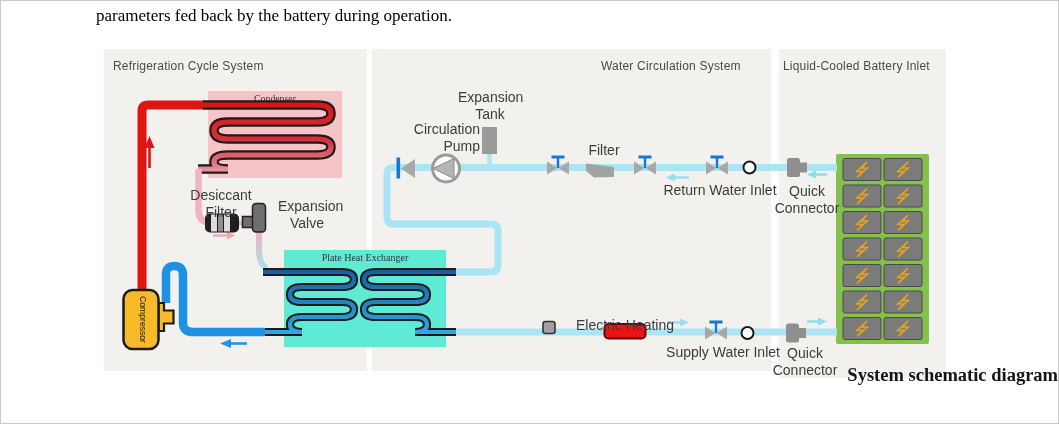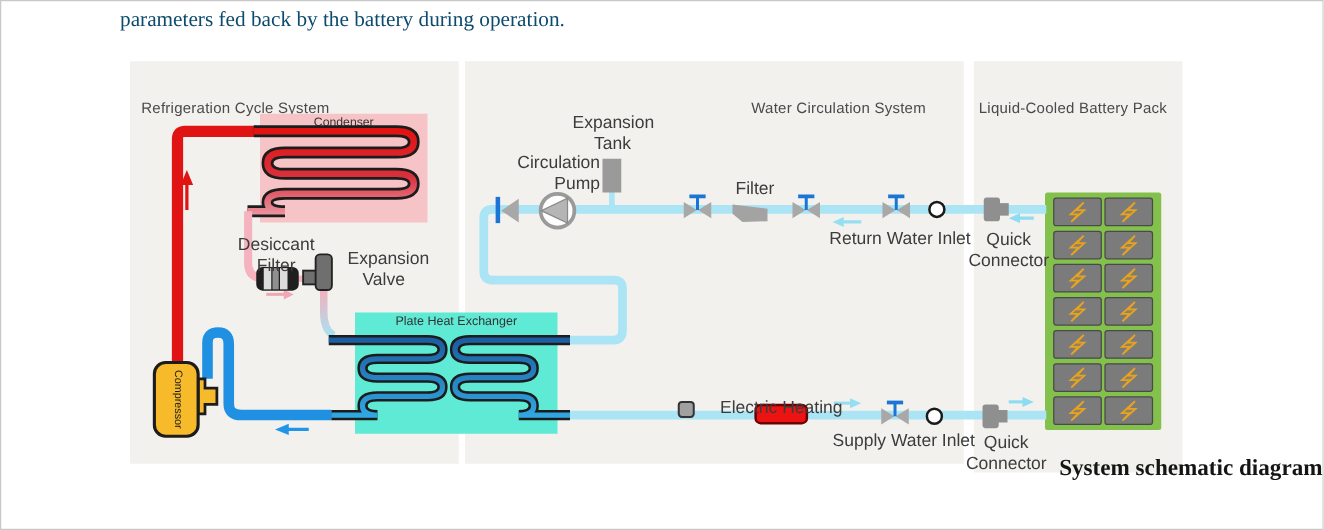--- a/index.html
+++ b/index.html
@@ -3,50 +3,50 @@
 <meta charset="utf-8">
 <style>
   html,body{margin:0;padding:0;background:#ffffff;}
   #stage{
     position:relative;width:1059px;height:424px;background:#ffffff;
     border:1px solid #c9c9c9;box-sizing:border-box;overflow:hidden;
     font-family:"Liberation Sans",sans-serif;
   }
   .serif-text{
     position:absolute;left:95px;top:5px;
-    font-family:"Liberation Serif",serif;font-size:17px;color:#0c4a6e;text-align:center;
+    font-family:"Liberation Serif",serif;font-size:17px;color:#000000;text-align:center;
   }
   .caption{
     position:absolute;left:0;right:0;top:364px;text-align:right;
     font-family:"Liberation Serif",serif;font-size:18.5px;font-weight:bold;color:#151515;
   }
   .panel{position:absolute;background:#f2f1ee;}
-  .panel-title{position:absolute;font-size:12px;color:#4a4a4a;letter-spacing:.2px;margin-top:20px;}
+  .panel-title{position:absolute;font-size:12px;color:#4a4a4a;letter-spacing:.2px;}
   .box{position:absolute;}
-  .box-label{width:100%;text-align:center;padding-top:2px;font-size:10px;color:#333;}
+  .box-label{width:100%;text-align:center;padding-top:2px;font-size:10px;color:#333;font-family:Liberation Serif, serif;}
   .lbl{
     position:absolute;font-size:14px;color:#3c3c3c;line-height:1.18;
     text-align:center;white-space:pre-line;
   }
   svg.overlay{position:absolute;left:0;top:0;}
 </style>
 </head>
 <body>
 
 <div id="stage">
 
   <div class="serif-text">parameters fed back by the battery during operation.</div>
 
   <div class="panel" style="left:103px;top:48px;width:263px;height:322px;"></div>
   <div class="panel" style="left:371px;top:48px;width:399px;height:322px;"></div>
   <div class="panel" style="left:778px;top:48px;width:167px;height:329px;"></div>
 
   <div class="panel-title" style="left:112px;top:58px;">Refrigeration Cycle System</div>
   <div class="panel-title" style="left:600px;top:58px;width:156px;">Water Circulation System</div>
-  <div class="panel-title" style="left:782px;top:58px;">Liquid-Cooled Battery Pack</div>
+  <div class="panel-title" style="left:782px;top:58px;">Liquid-Cooled Battery Inlet</div>
 
   <div class="box" style="left:207px;top:90px;width:134px;height:87px;background:#f6c3c6;">
     <div class="box-label" style="font-size:9.8px;">Condenser</div>
   </div>
   <div class="box" style="left:283px;top:249px;width:162px;height:97px;background:#5eead4;">
     <div class="box-label">Plate Heat Exchanger</div>
   </div>
 
   <svg class="overlay" width="1059" height="424" viewBox="0 0 1059 424">
     <defs>

